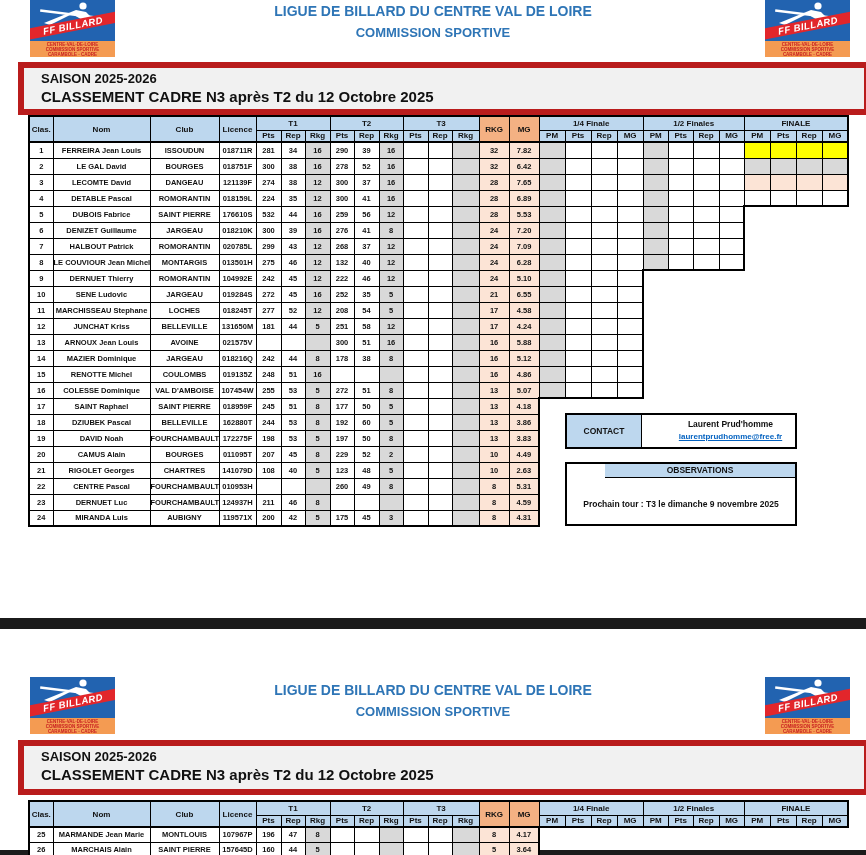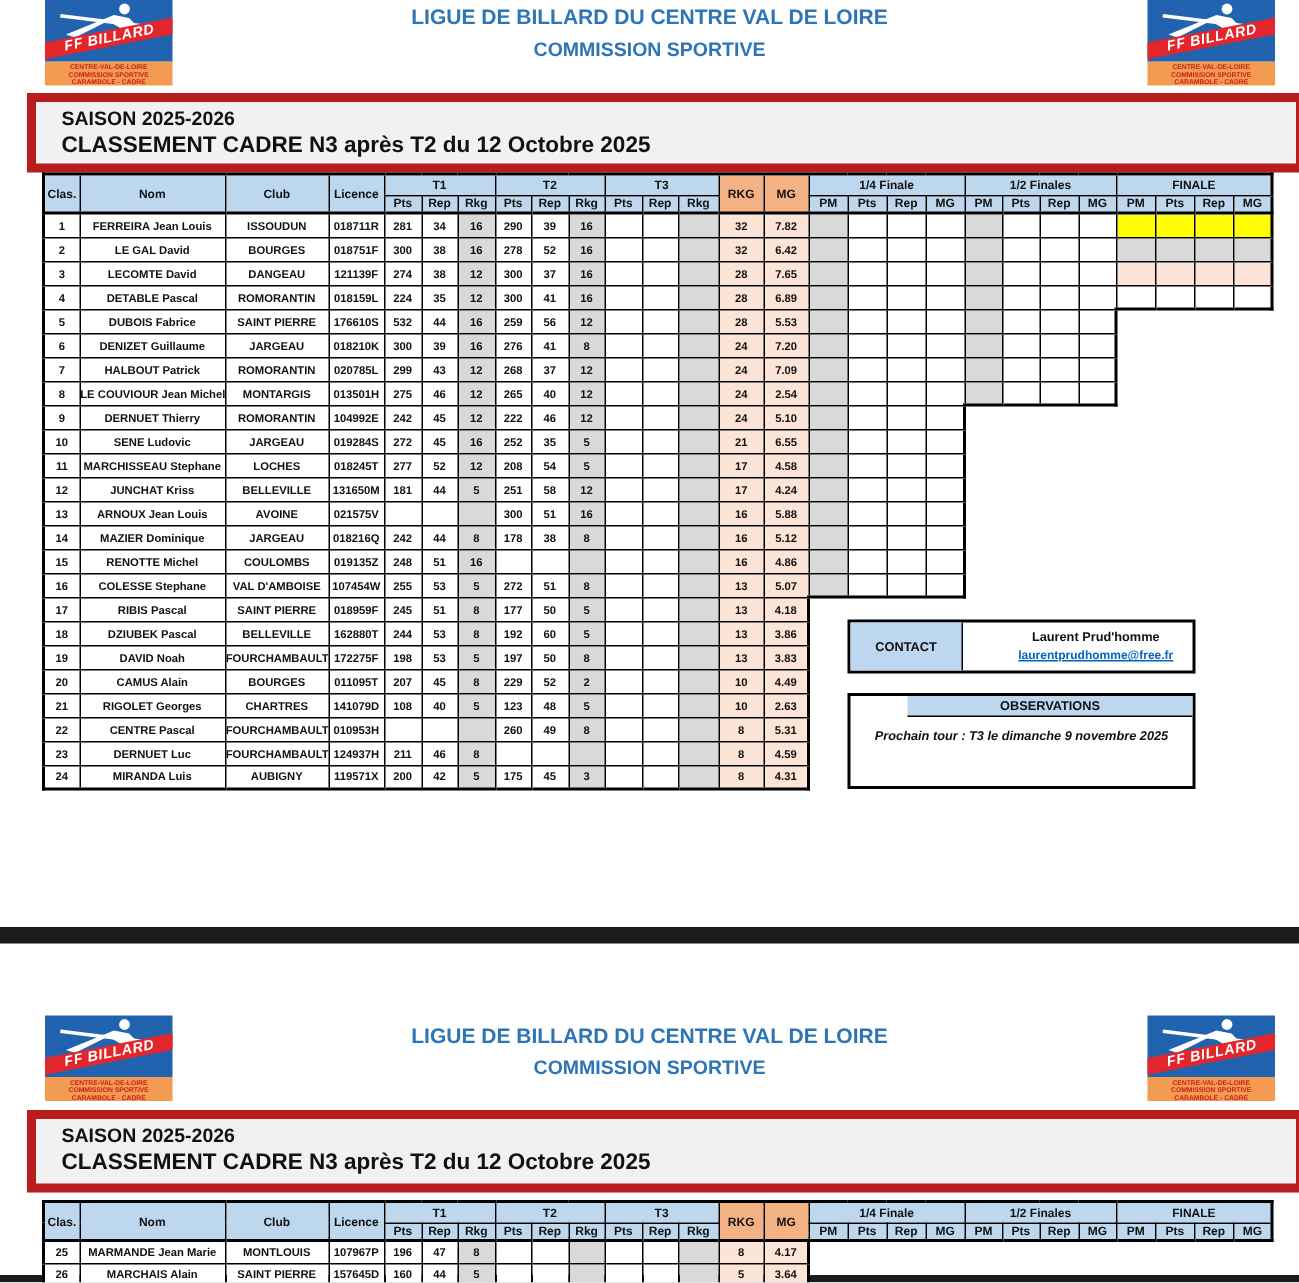--- a/index.html
+++ b/index.html
@@ -56,22 +56,22 @@
   .contact-label{width:74px;background:#BDD7EE;border-right:1px solid #000;display:flex;
     align-items:center;justify-content:center;font-weight:bold;font-size:8.5px;color:#111;}
   .contact-body{flex:1;text-align:center;padding-left:24px;}
   .contact-name{font-weight:bold;font-size:8.5px;margin-top:4px;color:#111;}
   .contact-email{display:block;font-weight:bold;font-size:8px;margin-top:3px;color:#0563C1;text-decoration:underline;}
 
   
   .obs{position:absolute;left:565px;top:462px;width:228px;border:2px solid #000;background:#fff;}
   .obs-head{height:13px;background:#BDD7EE;border-bottom:1px solid #000;text-align:center;
     font-weight:bold;font-size:8.5px;line-height:13px;color:#111;margin-left:38px;}
-  .obs-body{height:46px;text-align:center;font-weight:bold;font-size:8.5px;padding-top:7px;
-    box-sizing:border-box;color:#111;font-style:italic;}
+  .obs-body{height:46px;text-align:center;font-weight:bold;font-size:8.5px;padding-top:21px;
+    box-sizing:border-box;color:#111;}
 </style>
 </head>
 <body>
 
 <div id="screen">
 
   <div class="logo" style="left:30px;top:0;">
     <div class="logo-blue">
       <svg width="72" height="24" viewBox="0 0 72 24">
         <circle cx="47" cy="5" r="3.6" fill="#fff"></circle>
@@ -385,28 +385,28 @@
           <td class="nb"></td>
         </tr>
         <tr>
           <td class="b le">8</td>
           <td class="b name">LE COUVIOUR Jean Michel</td>
           <td class="b">MONTARGIS</td>
           <td class="b">013501H</td>
           <td class="b">275</td>
           <td class="b">46</td>
           <td class="b gray">12</td>
-          <td class="b">265</td>
+          <td class="b">132</td>
           <td class="b">40</td>
           <td class="b gray">12</td>
           <td class="b"></td>
           <td class="b"></td>
           <td class="b gray"></td>
           <td class="b peach">24</td>
-          <td class="b peach">2.54</td>
+          <td class="b peach">6.28</td>
           <td class="b gray"></td>
           <td class="b"></td>
           <td class="b"></td>
           <td class="b"></td>
           <td class="b gray be"></td>
           <td class="b be"></td>
           <td class="b be"></td>
           <td class="b re be"></td>
           <td class="nb"></td>
           <td class="nb"></td>
@@ -611,21 +611,21 @@
           <td class="nb"></td>
           <td class="nb"></td>
           <td class="nb"></td>
           <td class="nb"></td>
           <td class="nb"></td>
           <td class="nb"></td>
           <td class="nb"></td>
         </tr>
         <tr>
           <td class="b le">16</td>
-          <td class="b name">COLESSE Stephane</td>
+          <td class="b name">COLESSE Dominique</td>
           <td class="b">VAL D'AMBOISE</td>
           <td class="b">107454W</td>
           <td class="b">255</td>
           <td class="b">53</td>
           <td class="b gray">5</td>
           <td class="b">272</td>
           <td class="b">51</td>
           <td class="b gray">8</td>
           <td class="b"></td>
           <td class="b"></td>
@@ -640,21 +640,21 @@
           <td class="nb"></td>
           <td class="nb"></td>
           <td class="nb"></td>
           <td class="nb"></td>
           <td class="nb"></td>
           <td class="nb"></td>
           <td class="nb"></td>
         </tr>
         <tr>
           <td class="b le">17</td>
-          <td class="b name">RIBIS Pascal</td>
+          <td class="b name">SAINT Raphael</td>
           <td class="b">SAINT PIERRE</td>
           <td class="b">018959F</td>
           <td class="b">245</td>
           <td class="b">51</td>
           <td class="b gray">8</td>
           <td class="b">177</td>
           <td class="b">50</td>
           <td class="b gray">5</td>
           <td class="b"></td>
           <td class="b"></td>

